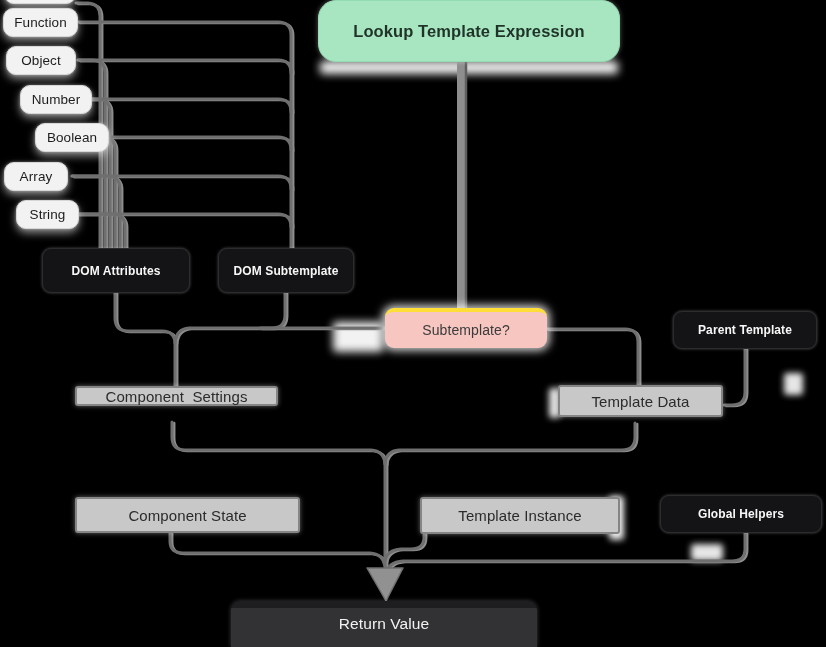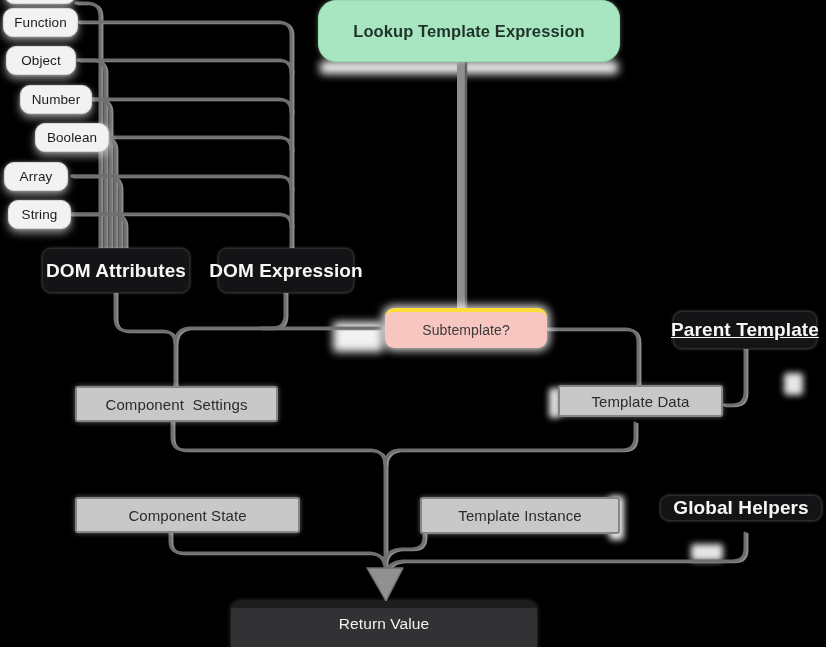--- a/index.html
+++ b/index.html
@@ -17,21 +17,21 @@
     border-radius:10px;color:var(--type_text);font-size:13.5px;
     box-shadow:0 4px 8px rgba(255,255,255,.55),0 0 3px rgba(255,255,255,.35);
   }
   .greenbox{
     background:var(--green_fill);border:1px solid var(--green_border);
     border-radius:18px;color:var(--green_text);font-size:16.5px;font-weight:700;
     box-shadow:0 0 5px rgba(255,255,255,.35);
   }
   .darkbox{
     background:var(--dark_fill);border:1px solid #2c2c2e;border-radius:9px;
-    color:var(--dark_text);font-size:19px;font-weight:600;
+    color:var(--dark_text);font-size:12px;font-weight:600;
     box-shadow:0 0 3px rgba(255,255,255,.3);
   }
   .graybox{
     background:var(--gray_fill);border:2px solid var(--gray_border);
     border-radius:3px;color:var(--gray_text);font-size:15px;font-weight:500;
     box-shadow:0 0 5px rgba(255,255,255,.4);
   }
   .pinkbox{
     background:var(--pink_fill);border-top:4px solid var(--yellow);
     border-radius:9px;color:var(--pink_text);font-size:14px;
@@ -108,27 +108,27 @@
 
     <path d="M367 568 H403 L386 601 Z" fill="#919191" stroke="#6e6e6e" stroke-width="1.5" stroke-linejoin="round"></path>
   </svg>
 
   <div class="node tbox" style="left:4px;top:-22px;width:72px;height:26px;"></div>
   <div class="node tbox" style="left:3px;top:8px;width:75px;height:29px;">Function</div>
   <div class="node tbox" style="left:6px;top:46px;width:70px;height:29px;">Object</div>
   <div class="node tbox" style="left:20px;top:85px;width:72px;height:29px;">Number</div>
   <div class="node tbox" style="left:3px;top:123px;width:74px;height:29px;margin-left:32px;">Boolean</div>
   <div class="node tbox" style="left:4px;top:162px;width:64px;height:29px;">Array</div>
-  <div class="node tbox" style="left:8px;top:200px;width:63px;height:29px;">String</div>
+  <div class="node tbox" style="left:16px;top:200px;width:63px;height:29px;">String</div>
 
   <div class="node greenbox" style="left:318px;top:0px;width:302px;height:62px;">Lookup Template Expression</div>
   <div class="node darkbox" style="left:42px;top:248px;width:148px;height:45px;">DOM Attributes</div>
-  <div class="node darkbox" style="left:218px;top:248px;width:136px;height:45px;">DOM Expression</div>
+  <div class="node darkbox" style="left:218px;top:248px;width:136px;height:45px;">DOM Subtemplate</div>
   <div class="node pinkbox" style="left:385px;top:308px;width:162px;height:40px;">Subtemplate?</div>
-  <div class="node darkbox" style="left:673px;top:311px;width:144px;height:38px;text-decoration:underline;">Parent Template</div>
-  <div class="node graybox" style="left:75px;top:386px;width:203px;height:36px;">Component  Settings</div>
+  <div class="node darkbox" style="left:673px;top:311px;width:144px;height:38px;">Parent Template</div>
+  <div class="node graybox" style="left:75px;top:386px;width:203px;height:20px;">Component  Settings</div>
   <div class="node graybox" style="left:558px;top:385px;width:165px;height:32px;">Template Data</div>
   <div class="node graybox" style="left:75px;top:497px;width:225px;height:36px;">Component State</div>
   <div class="node graybox" style="left:420px;top:497px;width:200px;height:37px;">Template Instance</div>
-  <div class="node darkbox" style="left:660px;top:495px;width:162px;height:26px;">Global Helpers</div>
+  <div class="node darkbox" style="left:660px;top:495px;width:162px;height:38px;">Global Helpers</div>
   <div class="node returnbox" style="left:231px;top:601px;width:306px;height:46px;text-align:center;">Return Value</div>
 
 </div>
 
 </body></html>

